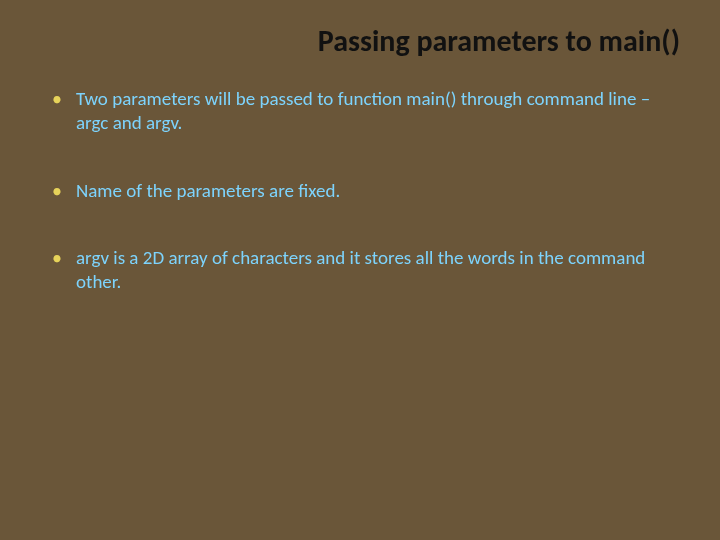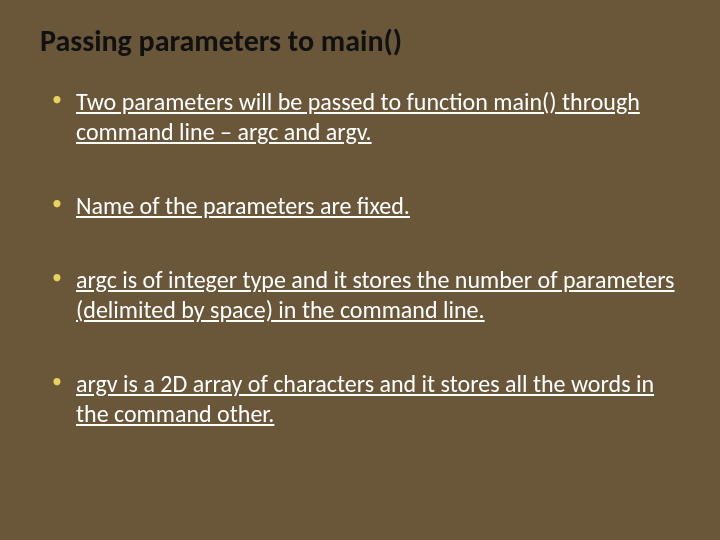--- a/index.html
+++ b/index.html
@@ -4,54 +4,52 @@
 <style>
   * { margin: 0; padding: 0; box-sizing: border-box; }
   html, body { width: 720px; height: 540px; }
   body {
     background: #6a5639;
     font-family: Calibri, "Segoe UI", Arial, sans-serif;
     color: #ffffff;
     padding: 20px 40px 30px 40px;
   }
   .title {
-    text-align: left;
+    text-align: right;
     font-weight: 700;
     font-size: 30px;
     color: #111111;
     margin-top: 2px;
     margin-bottom: 28px;
   }
   ul.bullets {
     list-style: none;
     padding-left: 6px;
   }
   ul.bullets li {
     position: relative;
     padding-left: 30px;
-    font-size: 24px;
+    font-size: 19px;
     line-height: 1.25;
     margin-bottom: 44px;
-    color: #ffffff;
-    text-decoration: underline;
+    color: #7dd3fc;
   }
   ul.bullets li:last-child { margin-bottom: 0; }
   ul.bullets li::before {
     content: "•";
     position: absolute;
     left: 6px;
     top: 0;
     color: #e7d35a;
     font-size: 20px;
     line-height: 1.2;
   }
 </style>
 </head>
 <body>
 
 <h1 class="title">Passing parameters to main()</h1>
 
 <ul class="bullets">
   <li>Two parameters will be passed to function main() through command line – argc and argv.</li>
   <li>Name of the parameters are fixed.</li>
-  <li>argc is of integer type and it stores the number of parameters (delimited by space) in the command line.</li>
   <li>argv is a 2D array of characters and it stores all the words in the command other.</li>
 </ul>
 
 </body></html>

